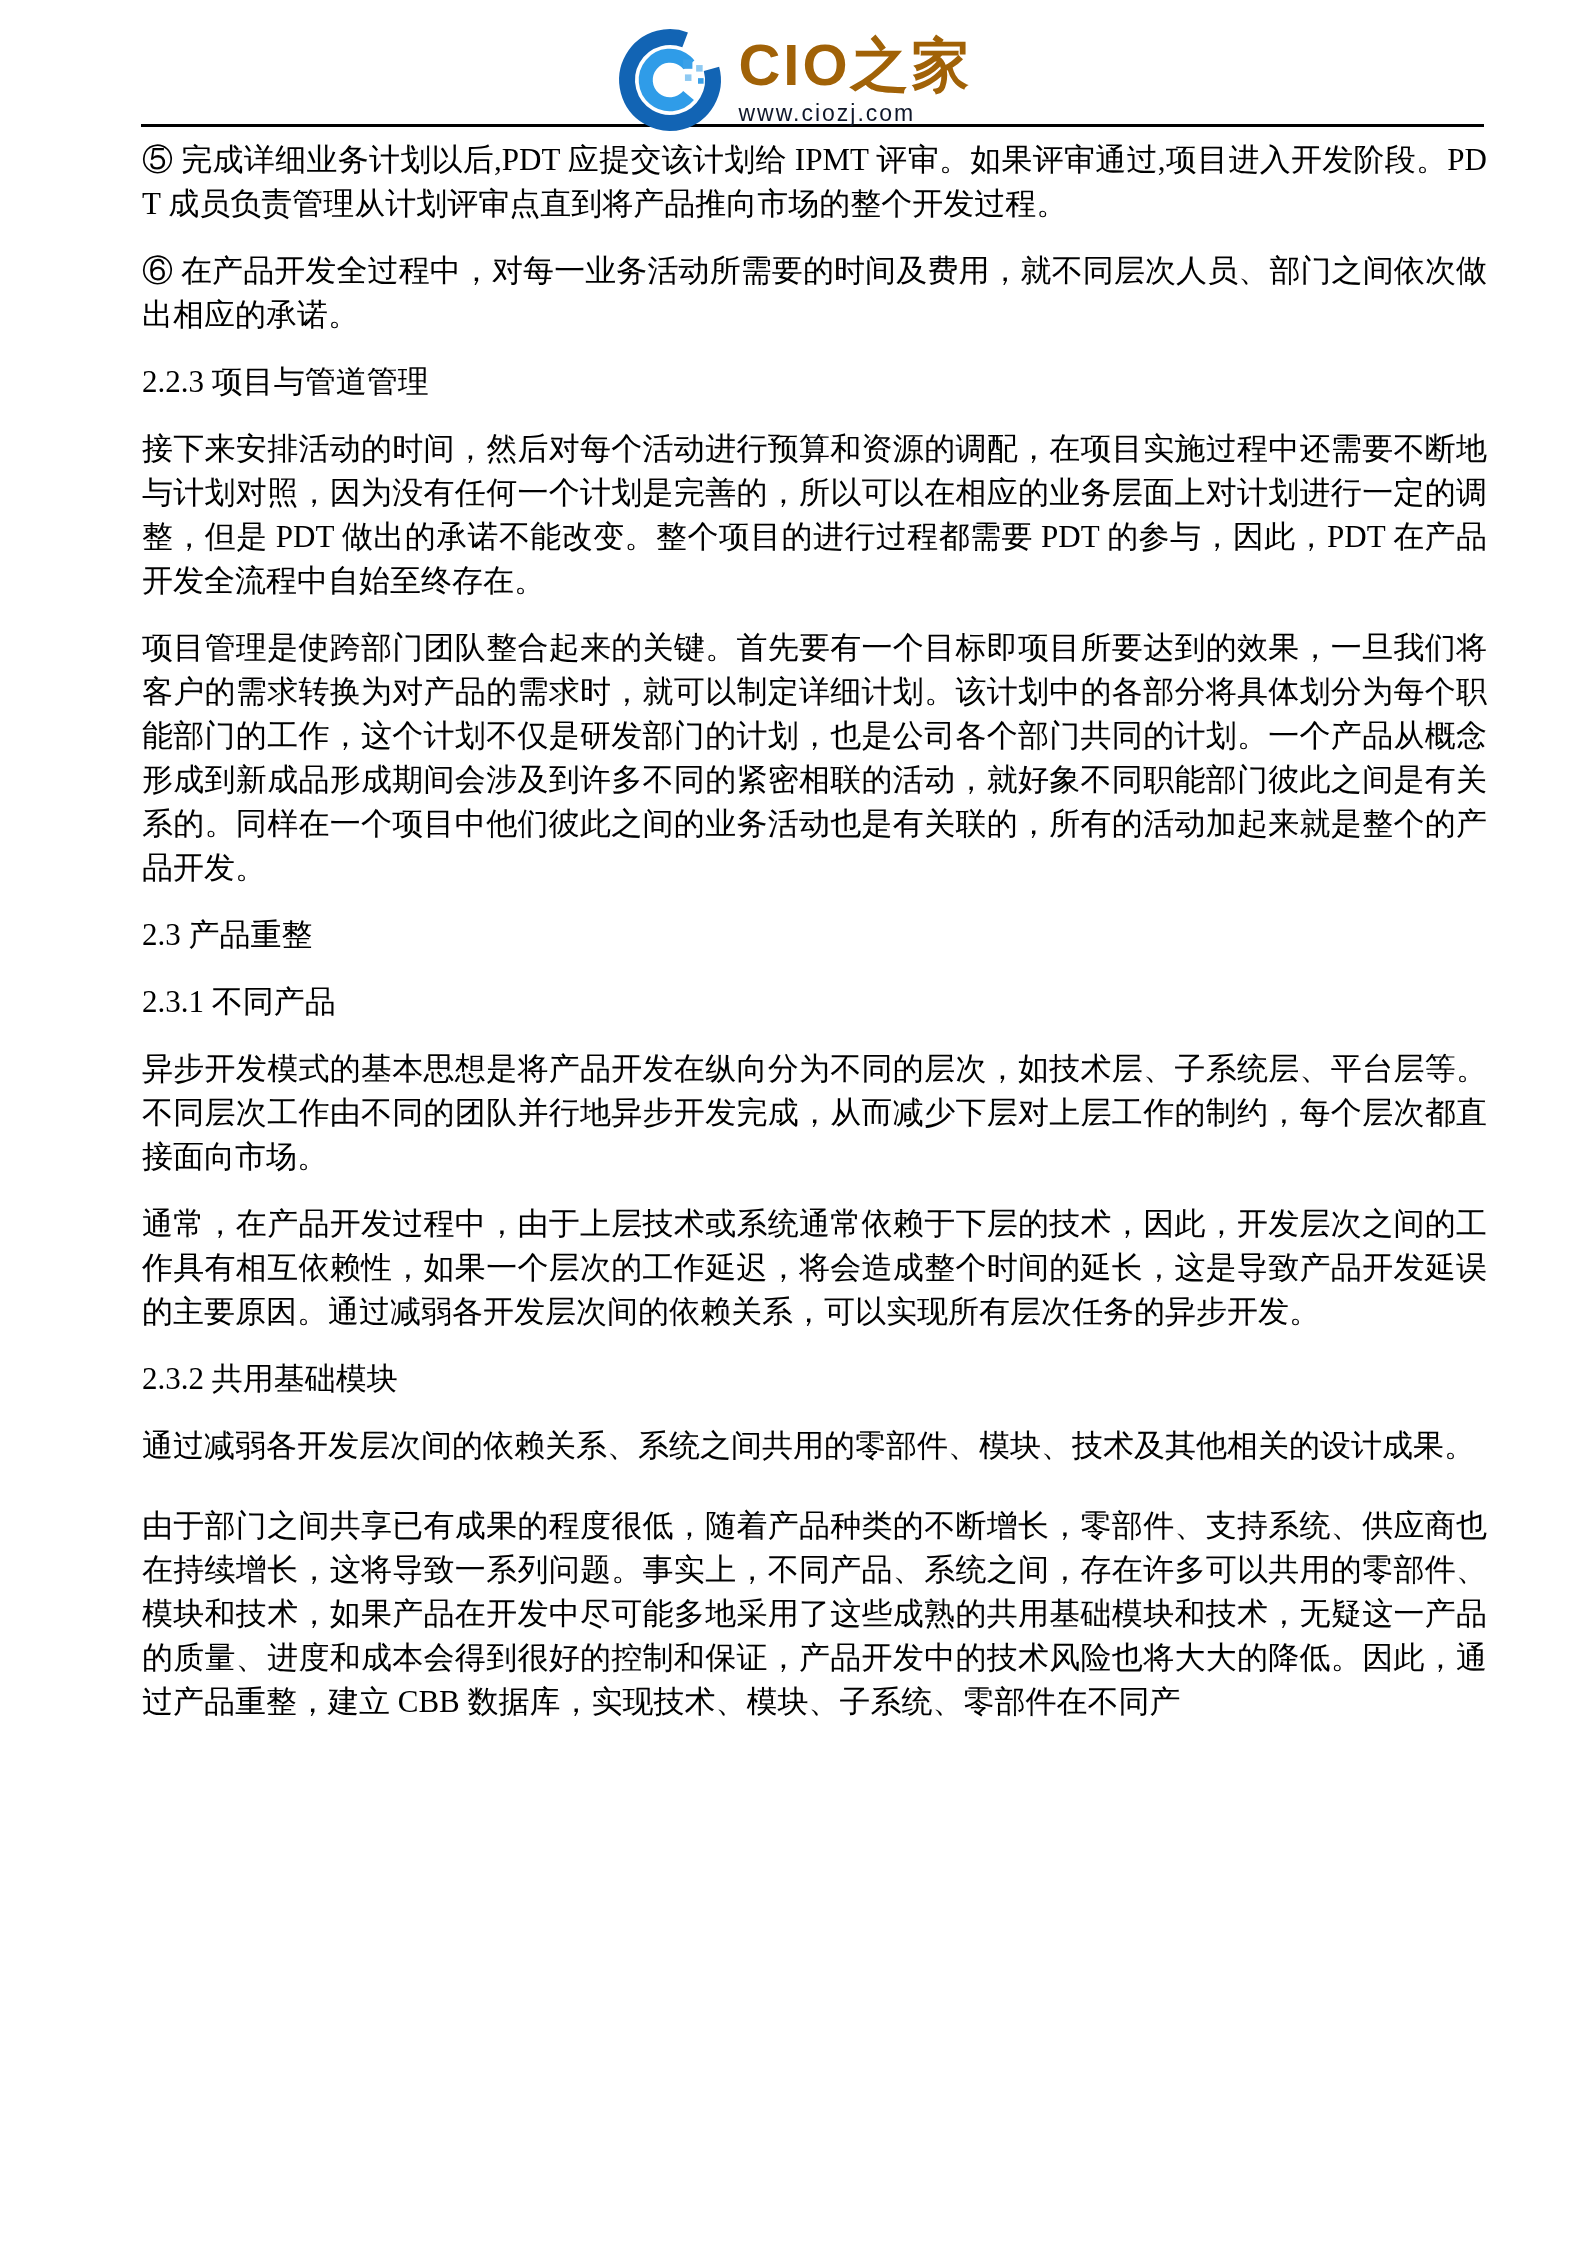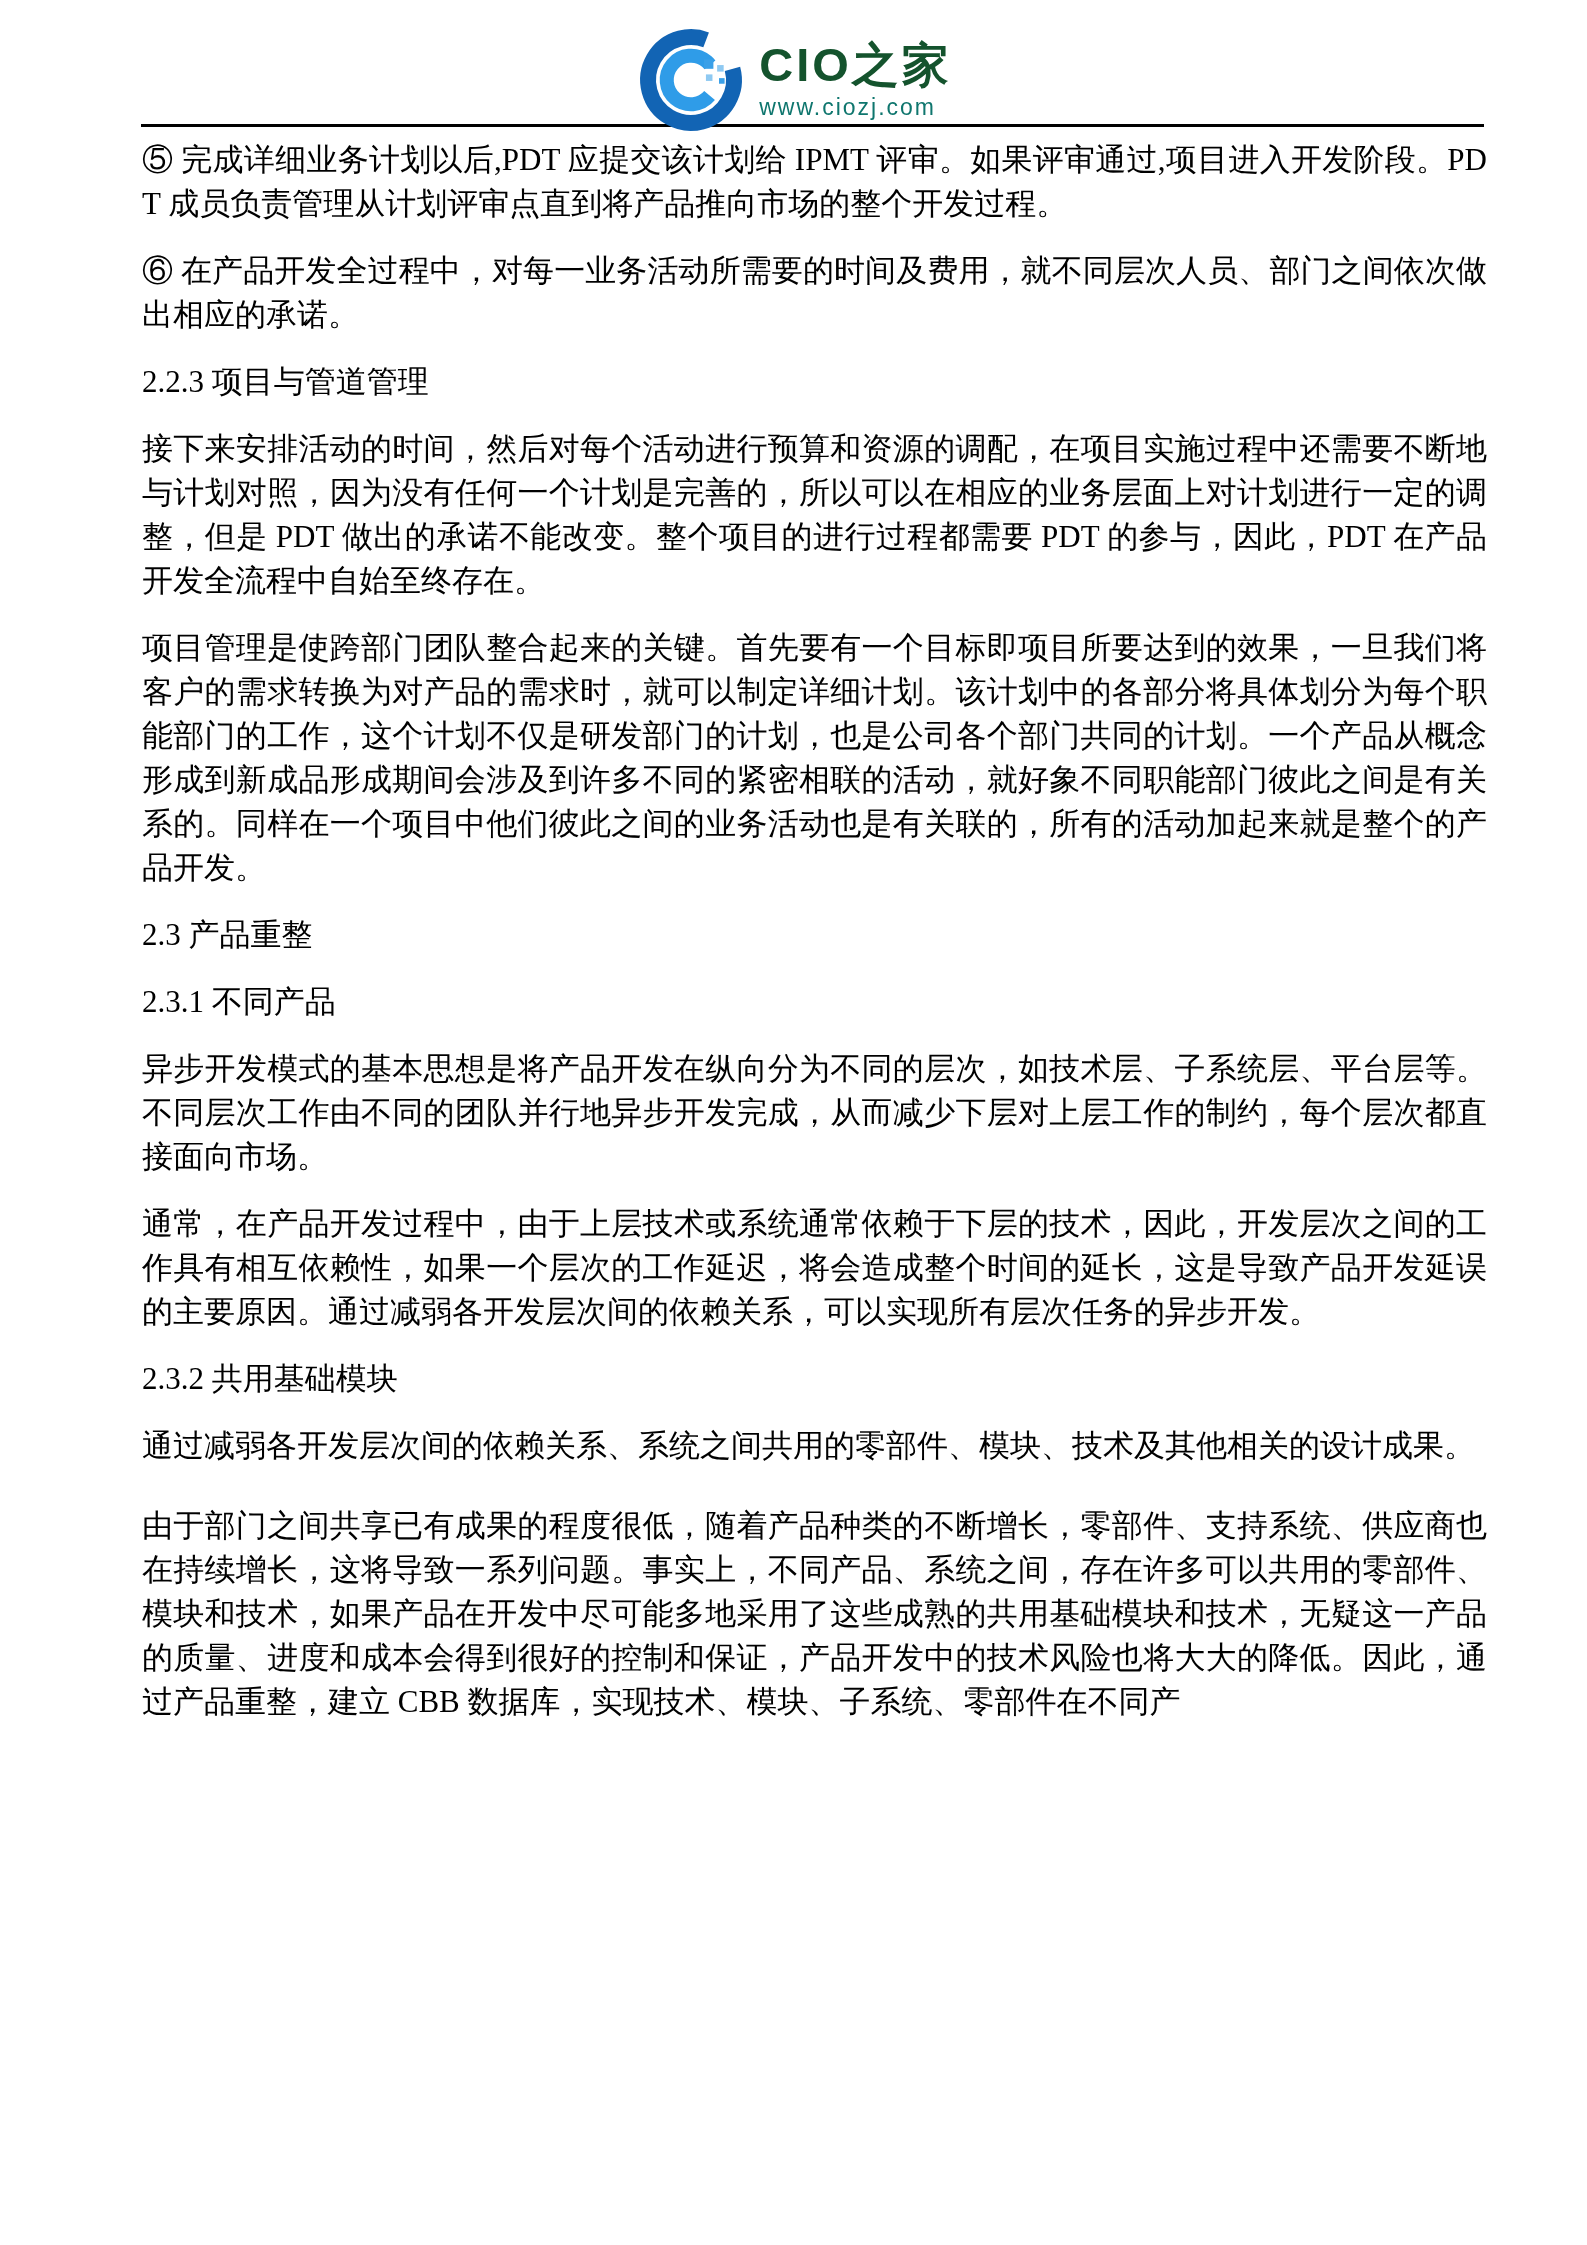--- a/index.html
+++ b/index.html
@@ -37,30 +37,30 @@
   }
   .logo-text {
     margin-left: 12px;
     display: flex;
     flex-direction: column;
     justify-content: center;
   }
   .logo-title {
     font-family: "Liberation Sans", "DejaVu Sans", sans-serif;
     font-weight: bold;
-    font-size: 47px;
+    font-size: 58px;
     letter-spacing: 3px;
-    color: #14532d;
+    color: #a16207;
     line-height: 1.1;
   }
   .logo-url {
     font-family: "Liberation Sans", "DejaVu Sans", sans-serif;
     font-size: 23px;
     letter-spacing: 2px;
-    color: #0f766e;
+    color: #0f172a;
     margin-top: 3px;
   }
   
   .header-rule {
     margin: 0 103px 0 141px;
     border: none;
     border-top: 3px solid #000000;
     height: 0;
   }
   

